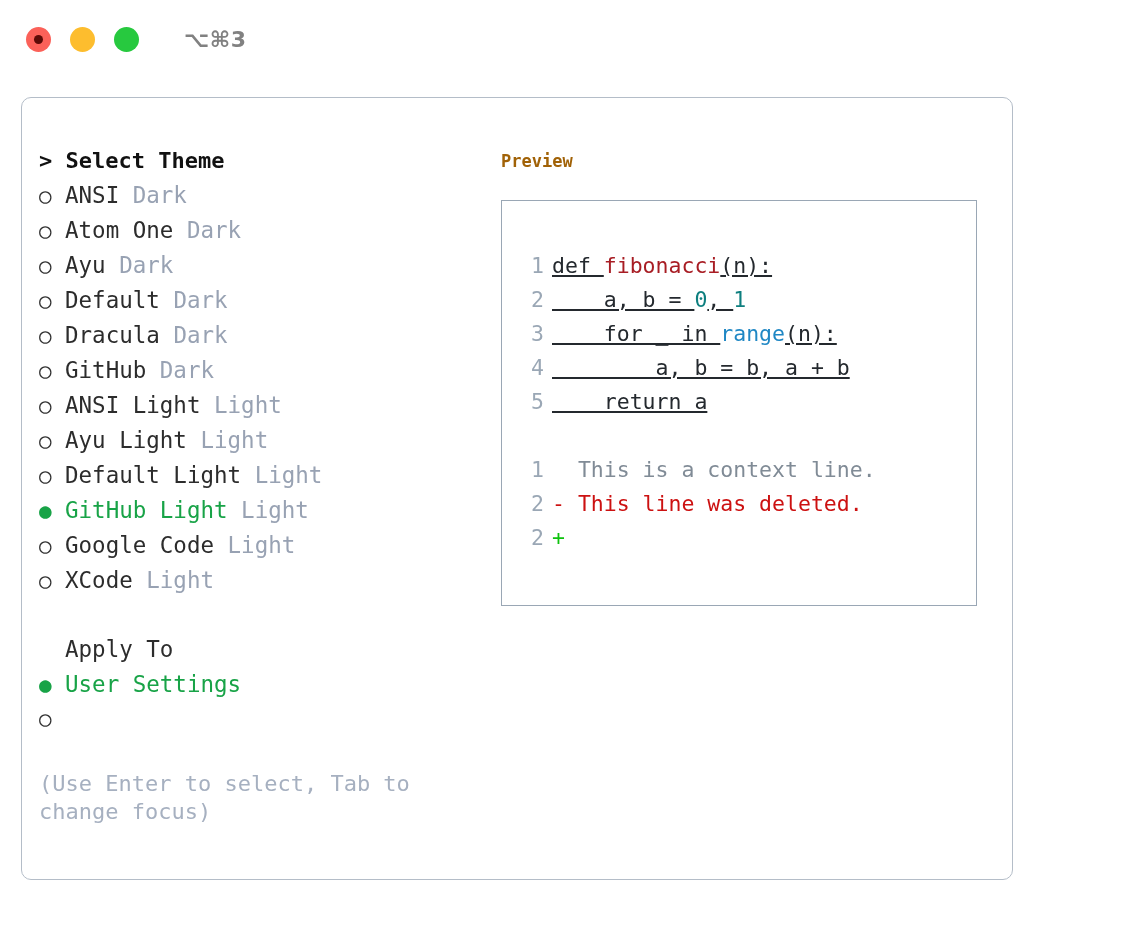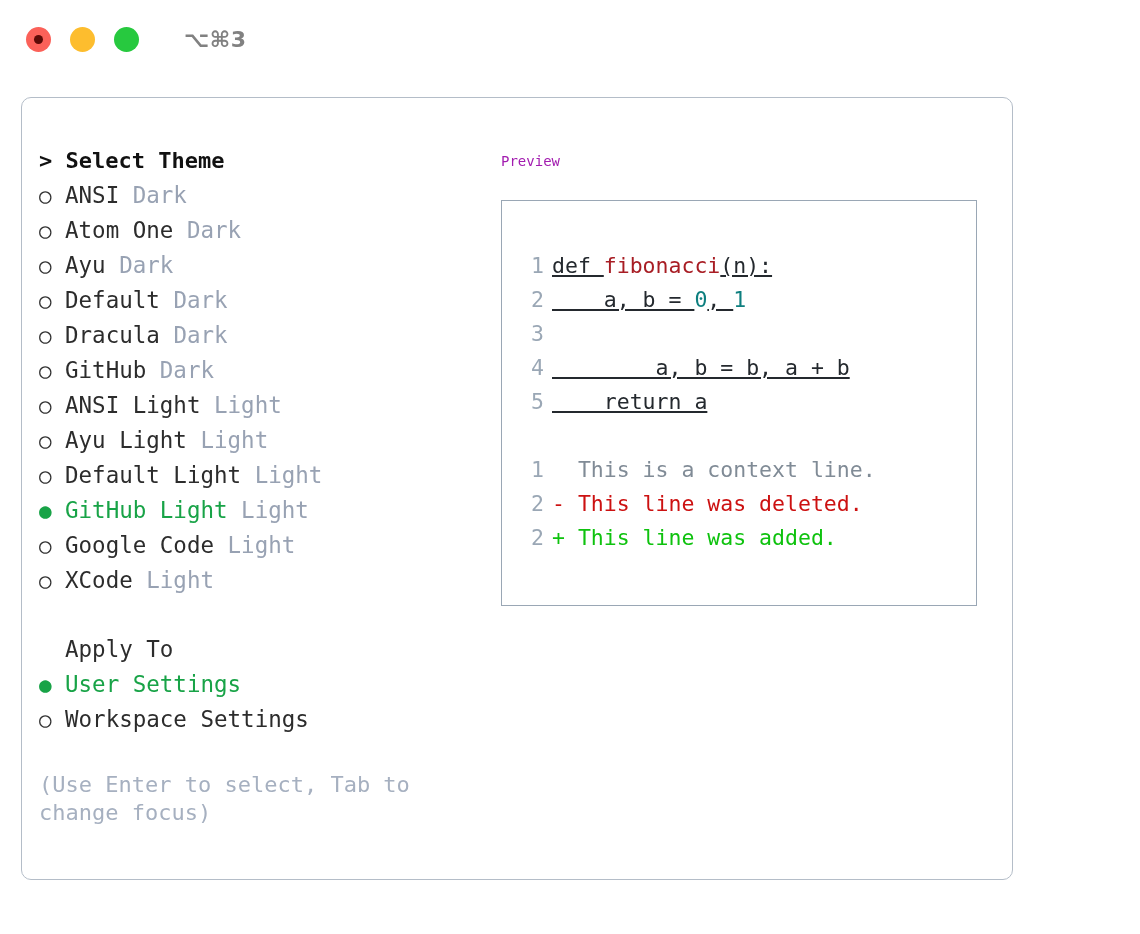--- a/index.html
+++ b/index.html
@@ -139,23 +139,23 @@
   }
 
   
   #right-col {
     position: absolute;
     left: 479px;
     top: 46px;
     width: 490px;
   }
   #preview-title {
-    font-size: 14px;
-    font-weight: normal;
-    color: #a21caf;
+    font-size: 17px;
+    font-weight: bold;
+    color: #a16207;
     line-height: 34px;
   }
   #preview-box {
     margin-top: 22px;
     width: 476px;
     height: 406px;
     border: 1.8px solid #9aa7b5;
     box-sizing: border-box;
     background: #ffffff;
     position: relative;
@@ -229,38 +229,38 @@
           </div>
 
         <div class="group-gap"></div>
 
         <div class="opt-row">
           <span class="bullet bullet-blank">○</span>
           <span class="opt-name">Apply To</span>
         </div>
         <div id="apply-list">
             <div class="opt-row"><span class="bullet bullet-filled">●</span><span class="opt-name selected">User Settings</span></div>
-            <div class="opt-row"><span class="bullet bullet-empty">○</span><span class="opt-name">Workspace Settings</span></div>
+            <div class="opt-row"><span class="bullet bullet-empty">○</span></div>
           </div>
 
         <div id="hint">(Use Enter to select, Tab to change focus)</div>
       </div>
 
       <div id="right-col">
         <div id="preview-title">Preview</div>
         <div id="preview-box">
           <div id="code-area">
               <div class="code-line"><span class="lnum">1</span><span class="code-text"><span class="tok-plain">def </span><span class="tok-func">fibonacci</span><span class="tok-plain">(n):</span></span></div>
               <div class="code-line"><span class="lnum">2</span><span class="code-text"><span class="tok-plain">    a, b = </span><span class="tok-num">0</span><span class="tok-plain">, </span><span class="tok-num">1</span></span></div>
-              <div class="code-line"><span class="lnum">3</span></div>
+              <div class="code-line"><span class="lnum">3</span><span class="code-text"><span class="tok-plain">    for _ in </span><span class="tok-call">range</span><span class="tok-plain">(n):</span></span></div>
               <div class="code-line"><span class="lnum">4</span><span class="code-text"><span class="tok-plain">        a, b = b, a + b</span></span></div>
               <div class="code-line"><span class="lnum">5</span><span class="code-text"><span class="tok-plain">    return a</span></span></div>
               <div class="blank-line"></div>
               <div class="code-line"><span class="lnum">1</span><span class="diff-ctx">  </span><span class="diff-ctx">This is a context line.</span></div>
               <div class="code-line"><span class="lnum">2</span><span class="diff-del">- </span><span class="diff-del">This line was deleted.</span></div>
-              <div class="code-line"><span class="lnum">2</span><span class="diff-add">+ </span><span class="diff-add">This line was added.</span></div>
+              <div class="code-line"><span class="lnum">2</span><span class="diff-add">+ </span></div>
             </div>
         </div>
       </div>
 
     </div>
   </div>
 </div>
 
 </body></html>

